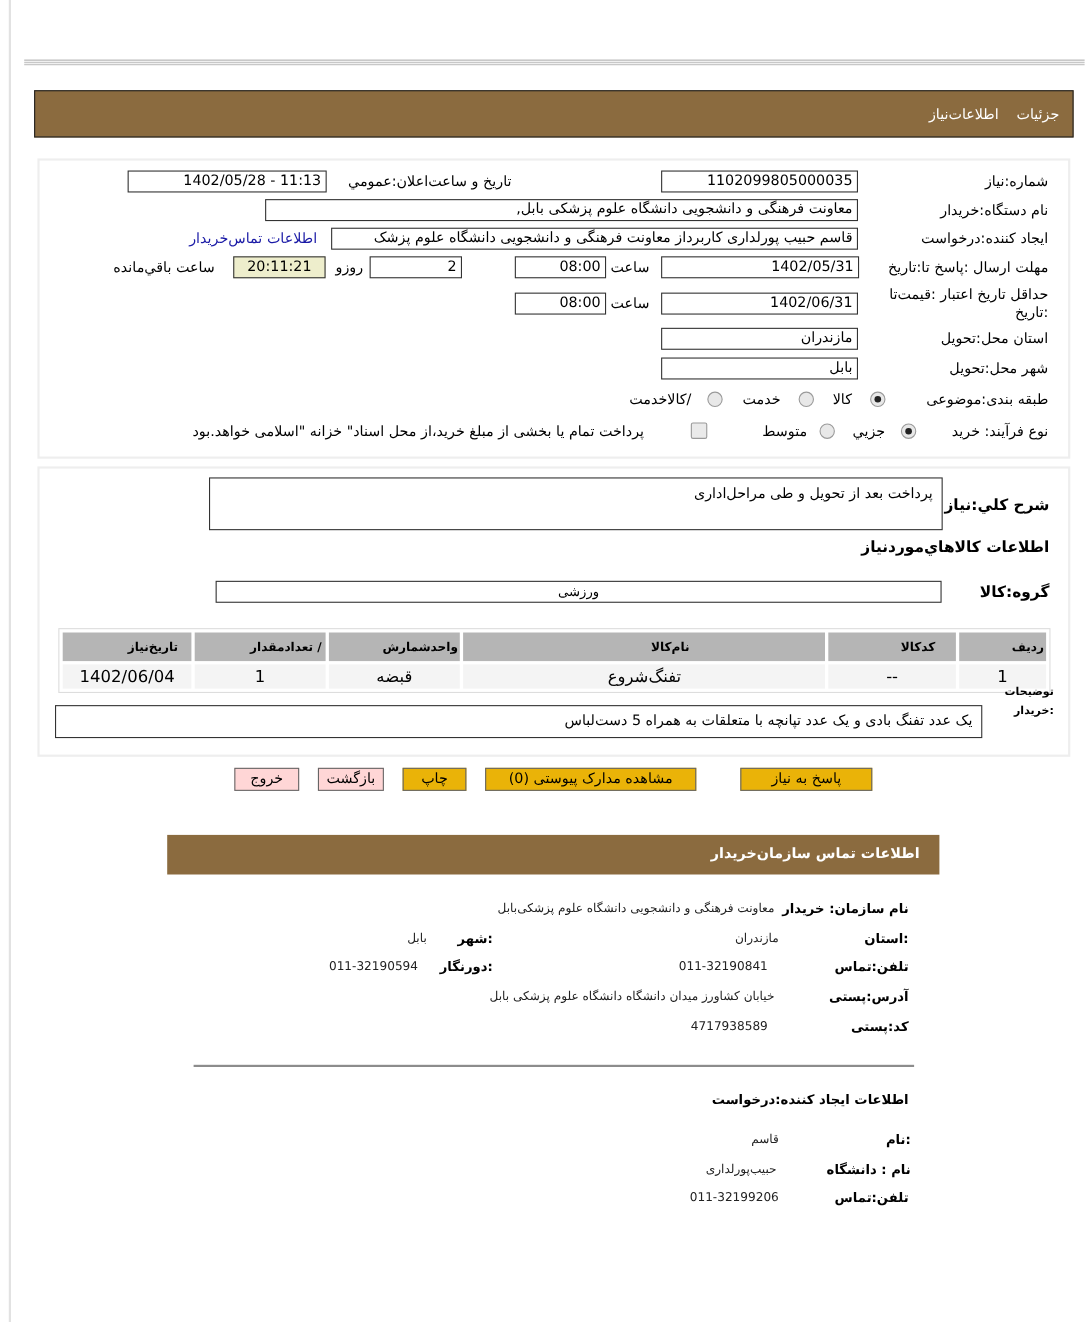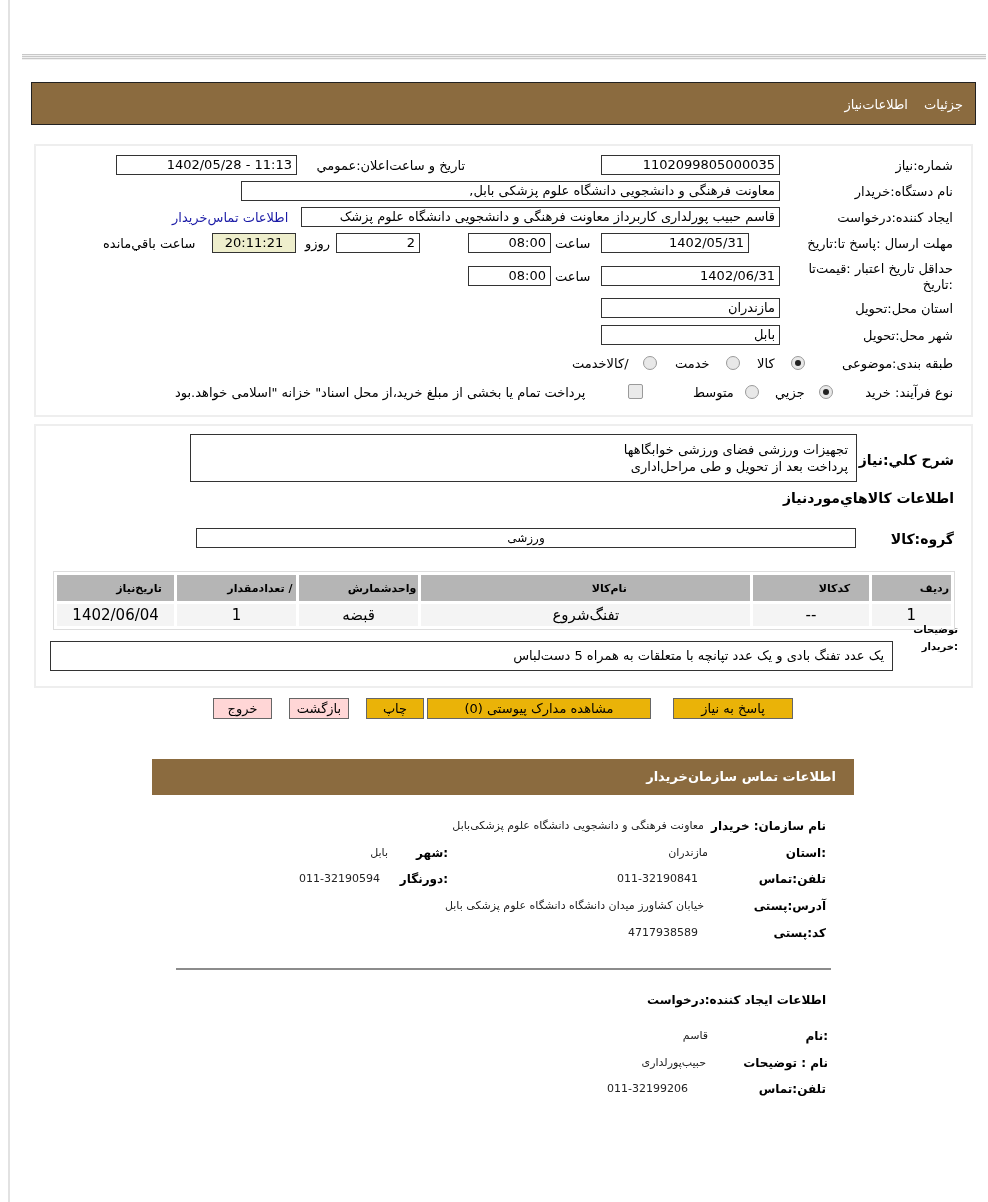--- a/index.html
+++ b/index.html
@@ -59,21 +59,21 @@
 <div class="box ltr" style="left:116px; top:155px; width:181px;">1402/05/28 - 11:13</div>
 
 <div class="abs lbl" style="right:35px; top:184px;">نام دستگاه:خريدار</div>
 <div class="box" style="left:241px; top:181px; width:539px;">معاونت فرهنگی و دانشجویی دانشگاه علوم پزشکی بابل,</div>
 
 <div class="abs lbl" style="right:35px; top:210px;">ايجاد كننده:درخواست</div>
 <div class="box" style="left:301px; top:207px; width:479px;">قاسم حبیب پورلداری کاربرداز معاونت فرهنگی و دانشجویی دانشگاه علوم پزشک</div>
 <div class="abs lbl link" style="left:172px; top:210px;">اطلاعات تماس‌خريدار</div>
 
 <div class="abs lbl" style="right:35px; top:236px;">مهلت ارسال :پاسخ تا:تاريخ</div>
-<div class="box ltr" style="left:601px; top:233px; width:148px;">1402/05/31</div>
+<div class="box ltr" style="left:601px; top:233px; width:180px;">1402/05/31</div>
 <div class="abs lbl" style="left:555px; top:236px;">ساعت</div>
 <div class="box ltr" style="left:468px; top:233px; width:83px;">08:00</div>
 <div class="box ltr" style="left:336px; top:233px; width:84px;">2</div>
 <div class="abs lbl" style="left:305px; top:236px;">روزو</div>
 <div class="box ltr hl" style="left:212px; top:233px; width:84px;">20:11:21</div>
 <div class="abs lbl" style="left:103px; top:236px;">ساعت باقي‌مانده</div>
 
 <div class="abs lbl" style="right:35px; top:261px; line-height:16px;">
   <div>حداقل تاريخ اعتبار :قيمت‌تا</div>
   <div>:تاريخ</div>
@@ -101,21 +101,20 @@
 <div class="abs lbl" style="left:775px; top:385px;">جزيي</div>
 <div class="radio" style="left:745px; top:385px;"></div>
 <div class="abs lbl" style="left:693px; top:385px;">متوسط</div>
 <div class="check" style="left:628px; top:384px;"></div>
 <div class="abs lbl" style="left:175px; top:385px;">پرداخت تمام یا بخشی از مبلغ خرید،از محل اسناد" خزانه "اسلامی خواهد.بود</div>
 
 <div class="panel p2"></div>
 
 <div class="abs lbl bold" style="right:34px; top:452px; font-size:14px;">شرح كلي:نياز</div>
 <div class="box" style="left:190px; top:434px; width:667px; height:48px; line-height:17px; padding-top:6px; padding-right:8px; white-space:normal;">
-  <div>تجهیزات ورزشی فضای ورزشی خوابگاهها</div>
   <div>پرداخت بعد از تحویل و طی مراحل‌اداری</div>
 </div>
 
 <div class="abs lbl bold" style="right:34px; top:490px; font-size:14px;">اطلاعات كالاهاي‌موردنياز</div>
 
 <div class="abs lbl bold" style="right:34px; top:531px; font-size:14px;">گروه:کالا</div>
 <div class="box" style="left:196px; top:528px; width:660px; font-size:12px;text-align:center;">ورزشی</div>
 
 <table class="items">
   <thead>
@@ -140,21 +139,21 @@
   </tbody>
 </table>
 
 <div class="abs lbl bold" style="right:30px; top:621px; font-size:10px; line-height:17px;">
   <div>توضيحات</div>
   <div>:خريدار</div>
 </div>
 <div class="box" style="left:50px; top:641px; width:843px; height:30px; line-height:28px; padding-right:8px;">یک عدد تفنگ بادی و یک عدد تپانچه با متعلقات به همراه 5 دست‌لباس</div>
 
 <div class="btn green" style="left:673px; top:698px; width:120px;">پاسخ به نیاز</div>
-<div class="btn green" style="left:427px; top:698px; width:224px;">مشاهده مدارک پیوستی (0)</div>
+<div class="btn green" style="left:441px; top:698px; width:192px;">مشاهده مدارک پیوستی (0)</div>
 <div class="btn green" style="left:366px; top:698px; width:58px;">چاپ</div>
 <div class="btn pink" style="left:289px; top:698px; width:60px;">بازگشت</div>
 <div class="btn pink" style="left:213px; top:698px; width:59px;">خروج</div>
 
 <div class="brown-bar bar-contact">اطلاعات  تماس سازمان‌خریدار</div>
 
 <div class="abs c-lbl" style="right:162px; top:819px;">نام سازمان: خریدار</div>
 <div class="abs c-val" style="right:284px; top:819px;">معاونت فرهنگی و دانشجویی دانشگاه علوم پزشکی‌بابل</div>
 
 <div class="abs c-lbl" style="right:162px; top:846px;">:استان</div>
@@ -173,17 +172,17 @@
 <div class="abs c-lbl" style="right:162px; top:926px;">کد:پستی</div>
 <div class="abs c-val" style="right:290px; top:926px;">4717938589</div>
 
 <div class="hr"></div>
 
 <div class="abs c-lbl" style="right:162px; top:993px;">اطلاعات ایجاد کننده:درخواست</div>
 
 <div class="abs c-lbl" style="right:160px; top:1029px;">:نام</div>
 <div class="abs c-val" style="right:280px; top:1029px;">قاسم</div>
 
-<div class="abs c-lbl" style="right:160px; top:1056px;">نام : توضيحات</div>
+<div class="abs c-lbl" style="right:160px; top:1056px;">نام : دانشگاه</div>
 <div class="abs c-val" style="right:282px; top:1056px;">حبیب‌پورلداری</div>
 
 <div class="abs c-lbl" style="right:162px; top:1082px;">تلفن:تماس</div>
-<div class="abs c-val" style="right:300px; top:1082px;">011-32199206</div>
+<div class="abs c-val" style="right:280px; top:1082px;">011-32199206</div>
 
 </body></html>

